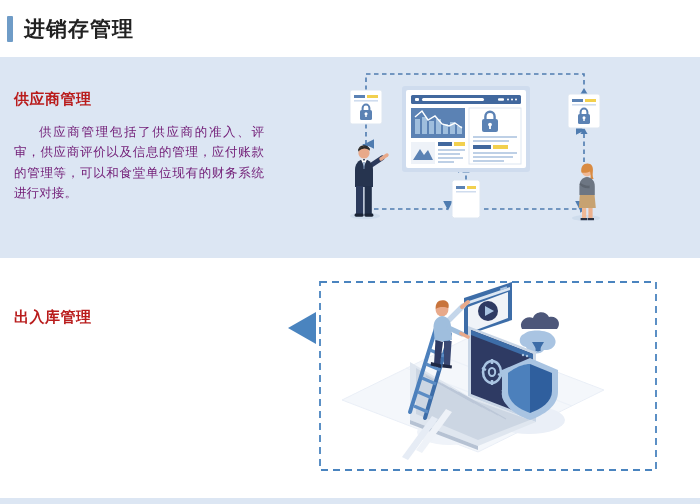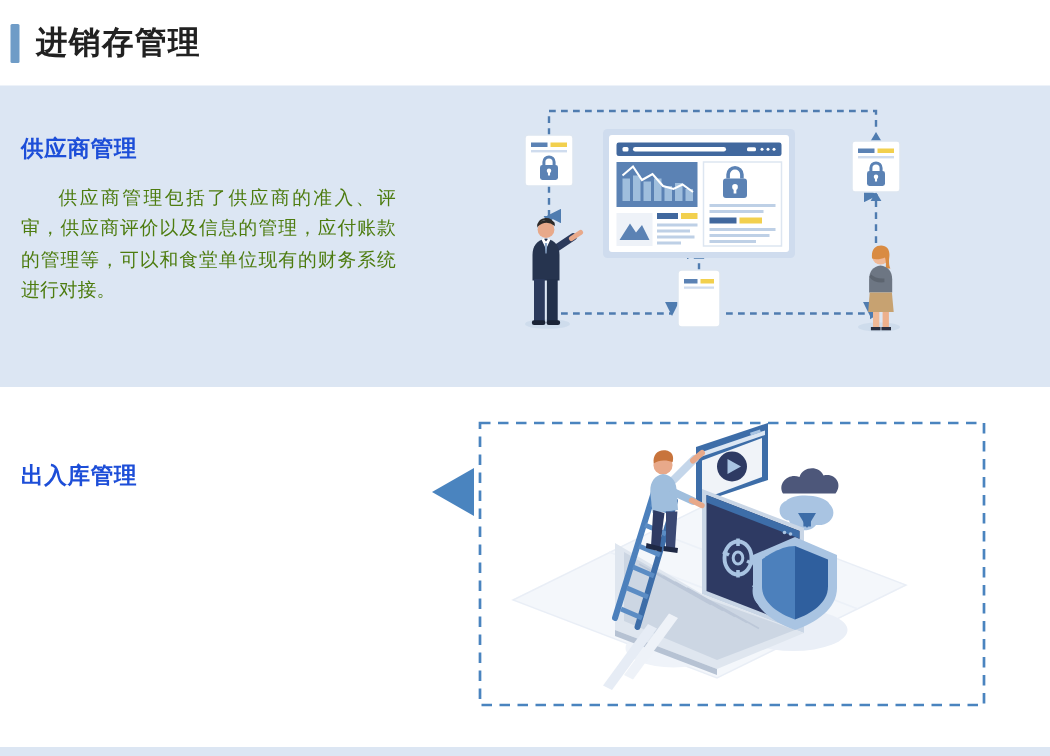--- a/index.html
+++ b/index.html
@@ -67,28 +67,28 @@
   }
 
   
   .text-col {
     position: absolute;
     width: 250px;
   }
   .sec-head {
     font-size: 15px;
     font-weight: bold;
-    color: #1d4ed8;
+    color: #b91c1c;
     letter-spacing: .5px;
     margin: 0 0 13px 0;
   }
   .sec-body {
     font-size: 12.5px;
     line-height: 1.62;
-    color: #4d7c0f;
+    color: #701a75;
     margin: 0;
     text-indent: 2em;
     letter-spacing: .1px;
     text-align: justify;
   }
   #text-1 { left: 14px; top: 90px; }
   #text-2 { left: 14px; top: 308px; }
 
   
   .illo1 {

